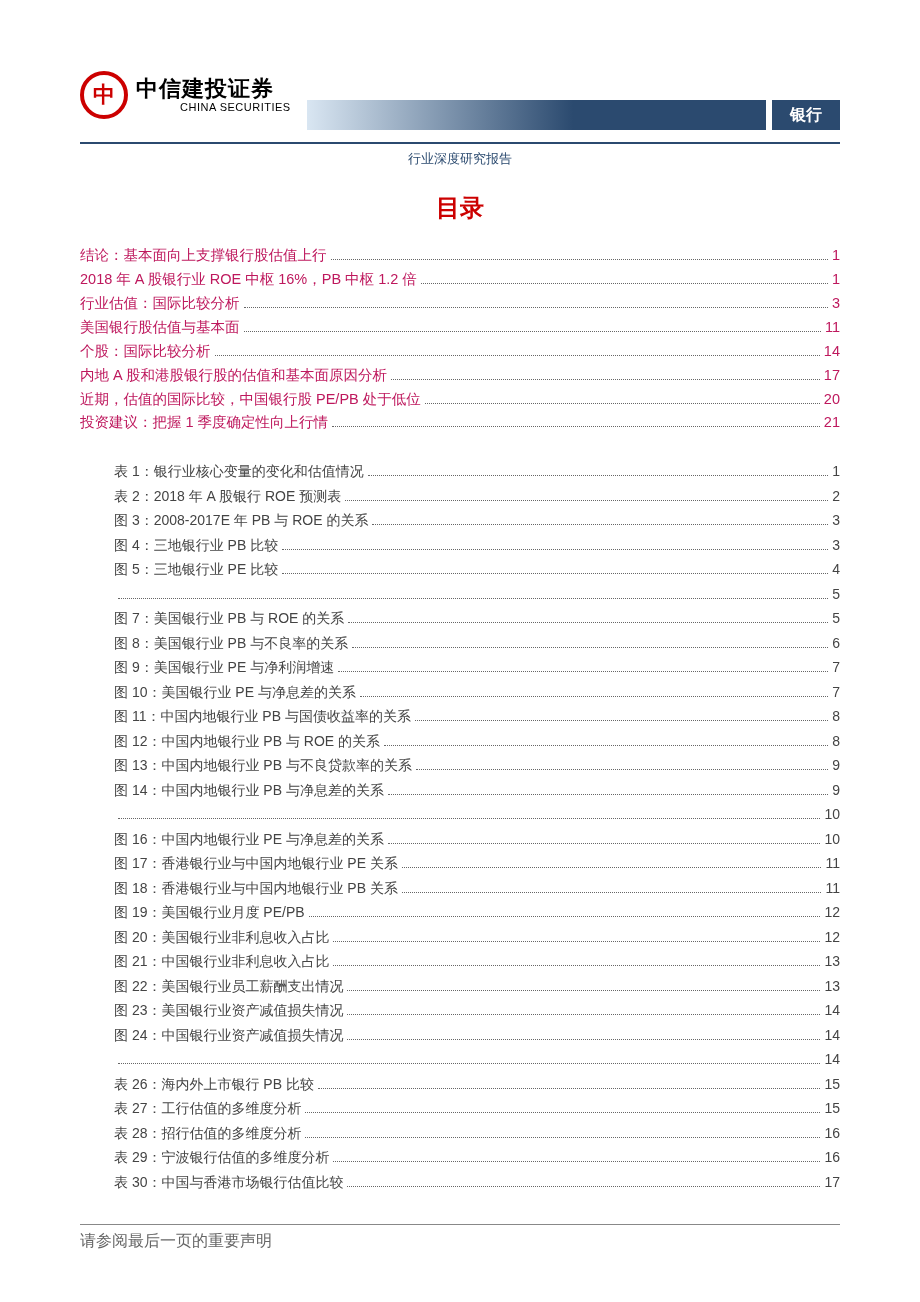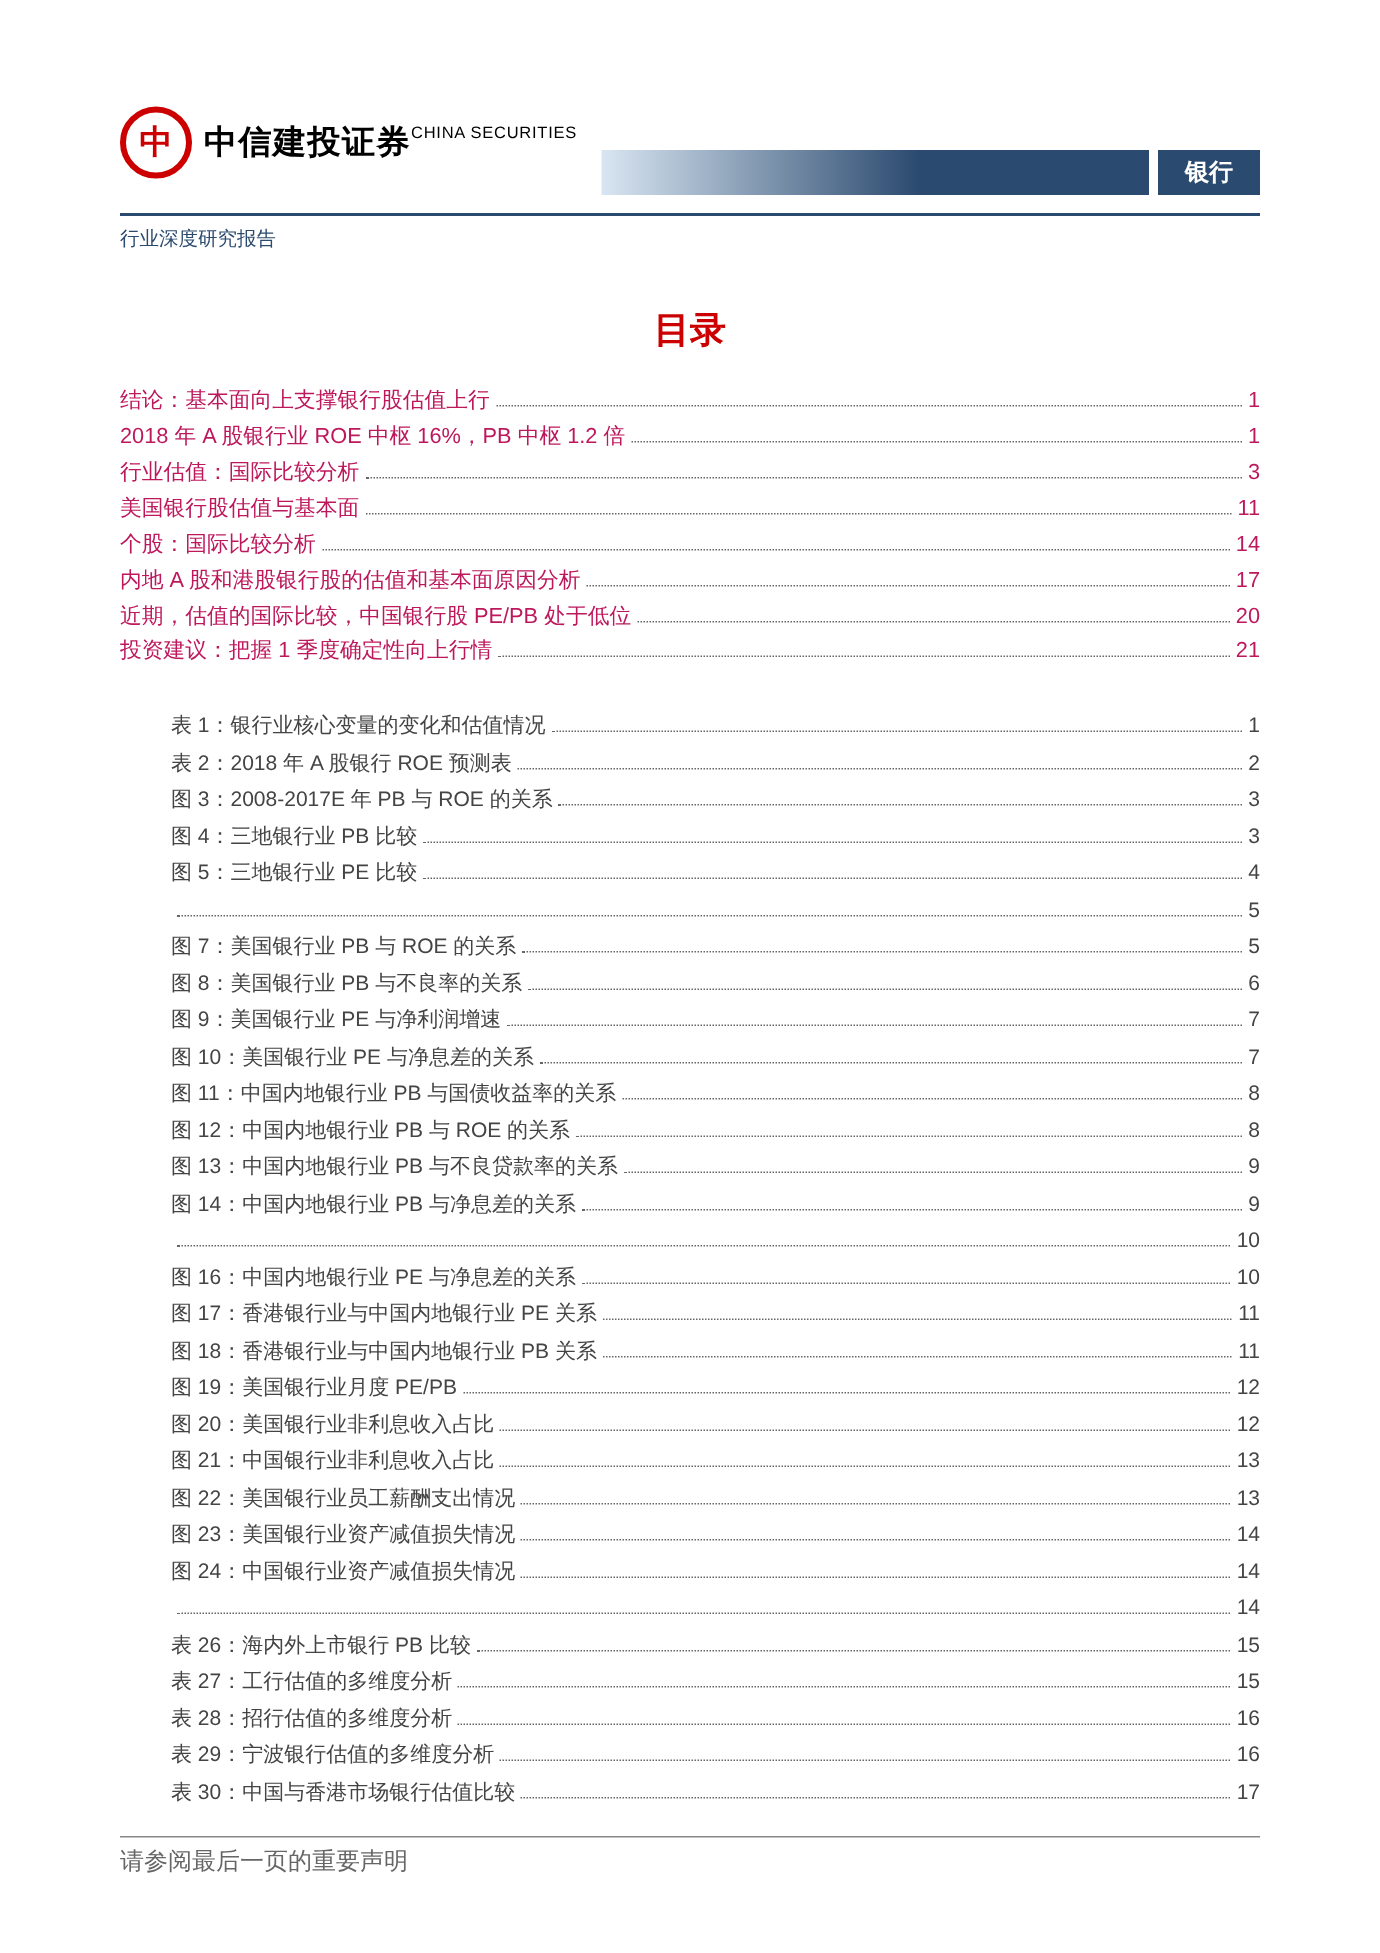--- a/index.html
+++ b/index.html
@@ -33,31 +33,32 @@
       display: flex;
       align-items: center;
       justify-content: center;
       color: #c00;
       font-weight: bold;
       font-size: 22px;
       flex-shrink: 0;
     }
     .logo-text {
       display: flex;
-      flex-direction: row;
+      flex-direction: column;
       line-height: 1.1;
     }
     .logo-text-cn {
       font-size: 22px;
       font-weight: bold;
       letter-spacing: 1px;
     }
     .logo-text-en {
       font-size: 11px;
       letter-spacing: 0.5px;
+      margin-left: 44px;
     }
     .header-right {
       display: flex;
       align-items: flex-end;
       flex: 1;
       margin-left: 16px;
     }
     .header-bar {
       flex: 1;
       height: 30px;
@@ -74,24 +75,24 @@
       align-items: center;
       margin-left: 6px;
       margin-top: 40px;
     }
     .header-line {
       height: 2px;
       background: #2b4a6f;
       margin-bottom: 6px;
     }
     .subtitle {
-      text-align: left;
+      text-align: center;
       color: #2b4a6f;
       font-size: 13px;
-      margin-bottom: 36px;
+      margin-bottom: 24px;
     }
     .toc-title {
       text-align: center;
       color: #c00;
       font-size: 24px;
       font-weight: bold;
       margin-bottom: 20px;
     }
     .toc-main {
       margin-bottom: 24px;

